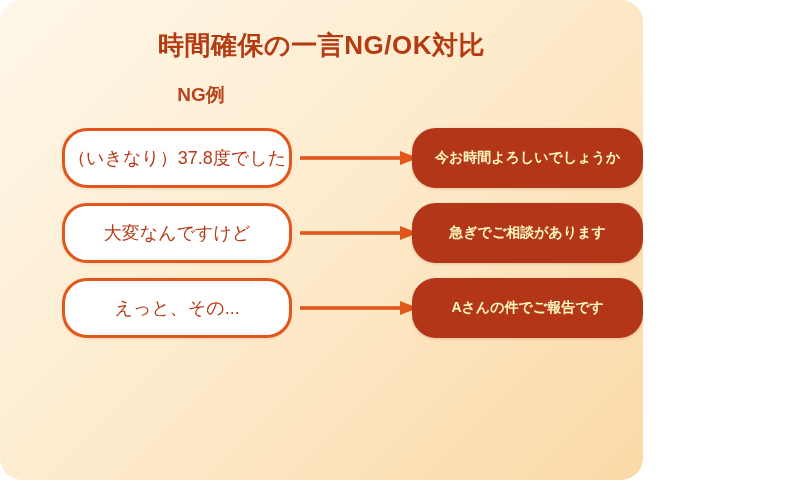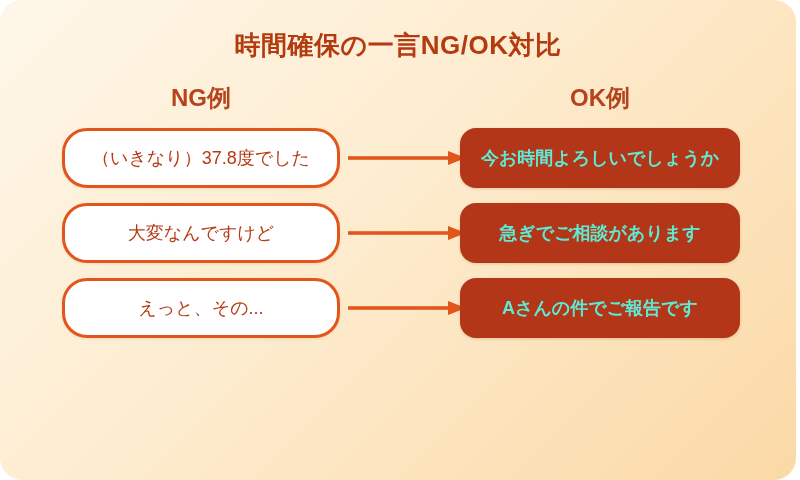--- a/index.html
+++ b/index.html
@@ -1,21 +1,21 @@
 <!DOCTYPE html>
 <html><head>
 <meta charset="utf-8">
 <style>
   * { margin: 0; padding: 0; box-sizing: border-box; }
   html, body { width: 800px; height: 480px; background: #ffffff; overflow: hidden; }
   body { font-family: "Liberation Sans", "DejaVu Sans", sans-serif; }
 
   .card {
     position: relative;
-    width: 796px;
+    width: 643px;
     height: 480px;
     border-radius: 22px;
     background: linear-gradient(135deg, #fef7e9 0%, #fdeccf 45%, #fbd9a6 100%);
     overflow: hidden;
   }
 
   .title {
     position: absolute;
     top: 28px;
     left: 0;
@@ -23,21 +23,21 @@
     text-align: center;
     font-size: 26px;
     font-weight: bold;
     color: #b43a10;
     letter-spacing: 0.5px;
   }
 
   .col-header {
     position: absolute;
     top: 82px;
-    font-size: 24px;
+    font-size: 19px;
     font-weight: bold;
     color: #b5431c;
     text-align: center;
   }
   .col-header.ng { left: 62px;  width: 278px; }
   .col-header.ok { left: 460px; width: 280px; }
 
   .rows {
     position: absolute;
     top: 128px;
@@ -76,39 +76,38 @@
     margin: 0 0 0 8px;
     flex: 0 0 auto;
     display: block;
   }
 
   .ok-box {
     margin-left: -8px;
     width: 280px;
     height: 60px;
     background: #b23617;
-    border-radius: 16px;
+    border-radius: 24px;
     display: flex;
     align-items: center;
     justify-content: center;
-    font-size: 18px;
+    font-size: 14px;
     font-weight: bold;
-    color: #5eead4;
+    color: #fef9c3;
     box-shadow: 0 1px 3px rgba(140, 50, 10, 0.20);
   }
 </style>
 </head>
 <body>
 
 <div class="card">
 
   <div class="title">時間確保の一言NG/OK対比</div>
 
   <div class="col-header ng">NG例</div>
-  <div class="col-header ok">OK例</div>
 
   <div class="rows">
 
     <div class="row">
       <div class="ng-box">（いきなり）37.8度でした</div>
       <svg class="arrow" viewBox="0 0 120 16">
         <rect x="0" y="6.2" width="102" height="3.6" fill="#e2561b"></rect>
         <polygon points="100,1 118,8 100,15" fill="#e2561b"></polygon>
       </svg>
       <div class="ok-box">今お時間よろしいでしょうか</div>

